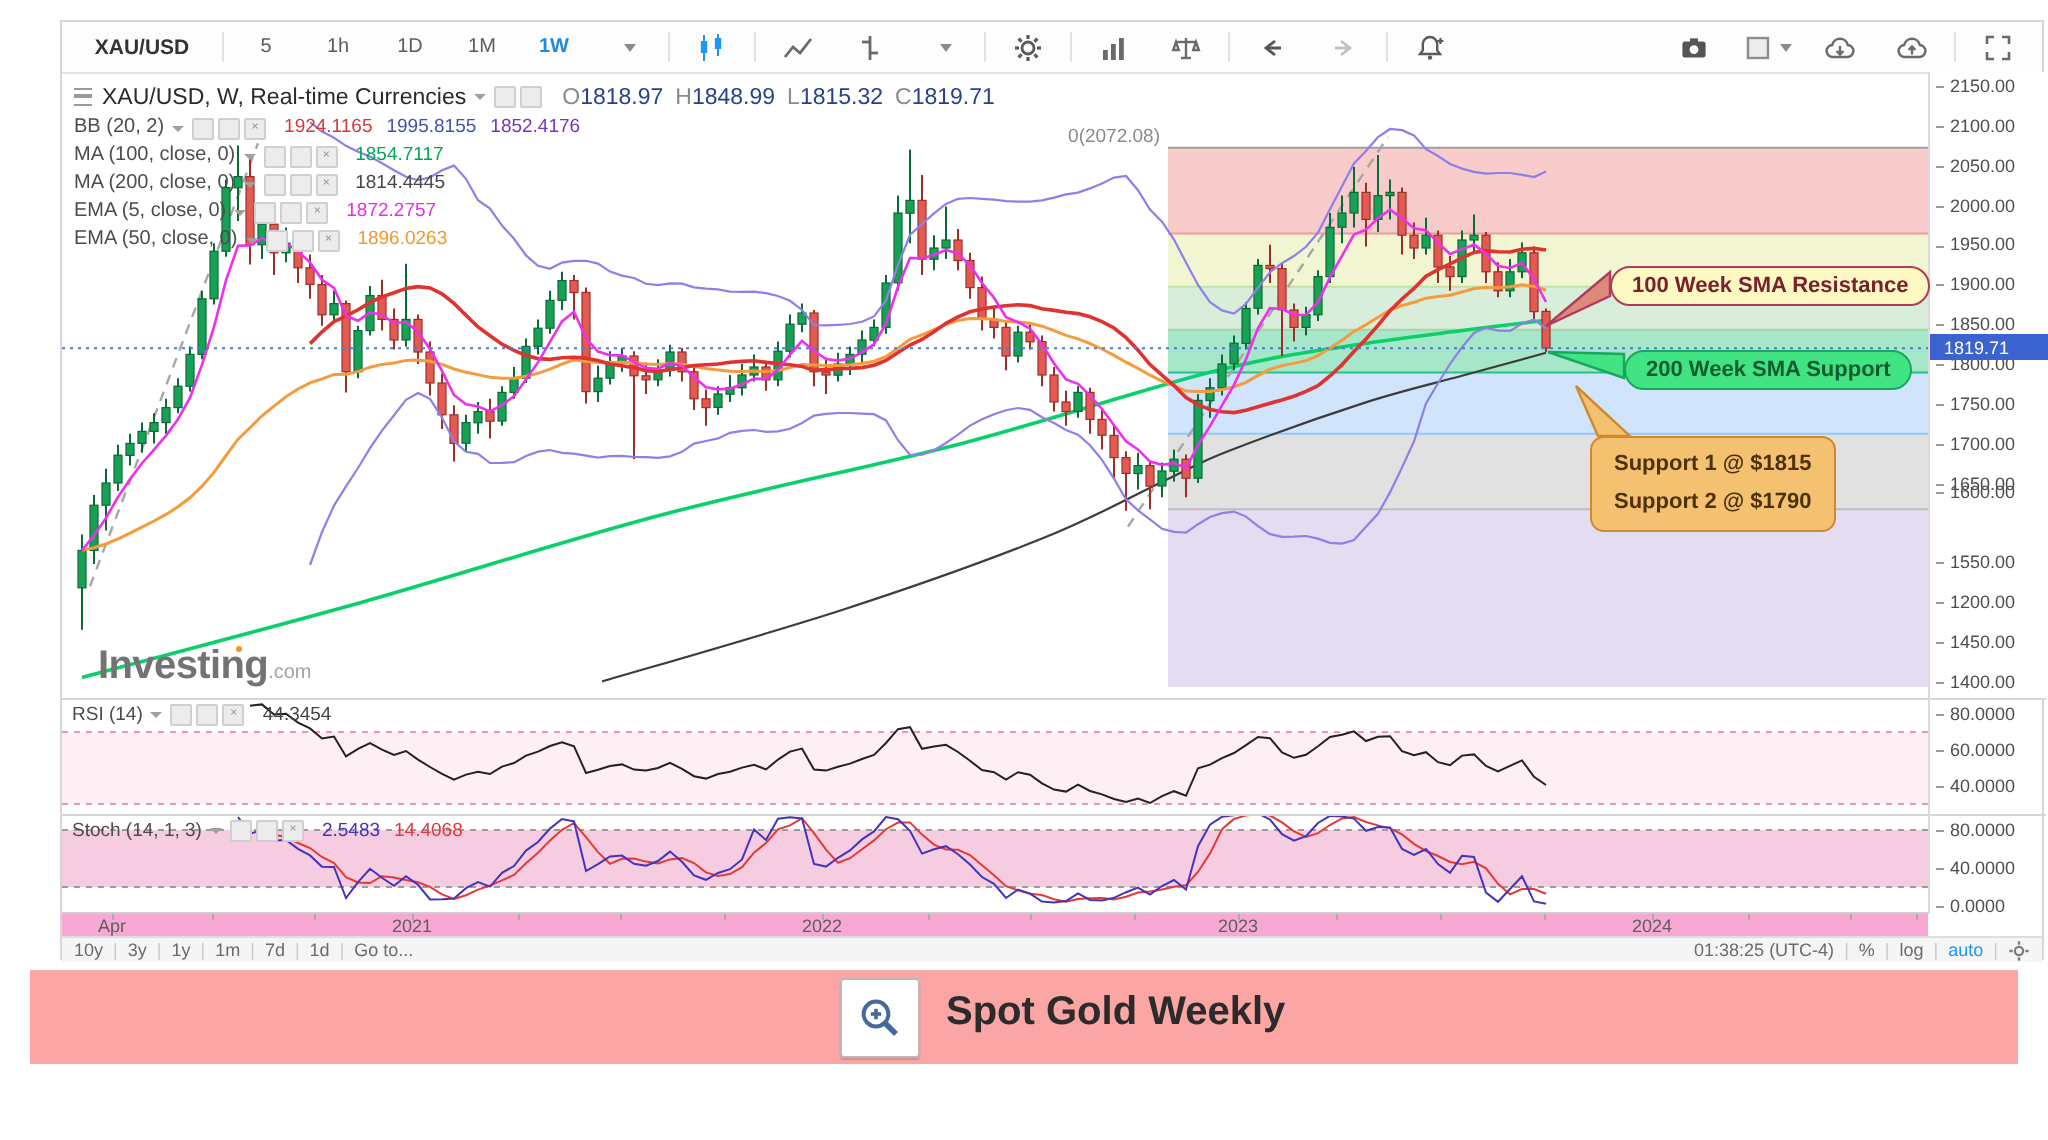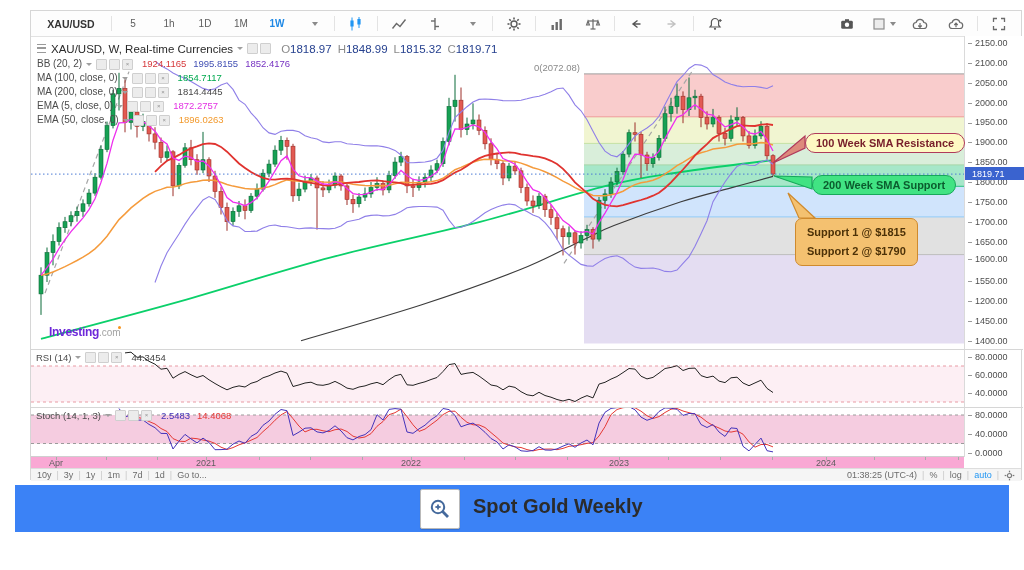--- a/index.html
+++ b/index.html
@@ -51,25 +51,25 @@
   .bitem{cursor:pointer;}
   #bbar-right{margin-left:auto;display:flex;align-items:center;}
   .auto-on{color:#2196f3;}
   
   .bub{position:absolute;z-index:25;font-weight:bold;white-space:nowrap;}
   #bub-res{left:774px;top:122px;background:#fef9c3;border:1.5px solid #b03a5b;color:#79202c;border-radius:10px;padding:3px 10px;font-size:11px;}
   #bub-sup{left:781px;top:164px;background:#41e383;border:1.5px solid #17a85a;color:#0b5c2e;border-radius:10px;padding:3px 10px;font-size:11px;}
   #bub-lvl{left:764px;top:207px;background:#f4c170;border:1.5px solid #cf8a2d;color:#4d3208;border-radius:7px;padding:4px 11px;font-size:11px;line-height:19px;}
   
   #wm{position:absolute;left:18px;top:311px;z-index:15;}
-  #wm .w1{font-size:12px;font-weight:bold;color:#6d28d9;letter-spacing:-0.3px;position:relative;}
+  #wm .w1{font-size:20px;font-weight:bold;color:#737373;letter-spacing:-0.3px;position:relative;}
   #wm .w1 i{position:absolute;left:69px;top:1px;width:3px;height:3px;border-radius:50%;background:#f7941d;}
   #wm .w2{font-size:10px;color:#a3a3a3;}
   
-  #caption{position:absolute;left:15px;top:485px;width:994px;height:47px;background:#3b82f6;}
+  #caption{position:absolute;left:15px;top:485px;width:994px;height:47px;background:#fca5a5;}
   #cap-icon{position:absolute;left:405px;top:4px;width:38px;height:38px;background:#fff;border:1px solid #b9b9b9;border-radius:2px;box-shadow:0 1px 1px rgba(0,0,0,0.15);display:flex;align-items:center;justify-content:center;cursor:pointer;}
   #cap-title{position:absolute;left:458px;top:10px;font-size:20px;font-weight:bold;color:#2b2b2b;}
   svg{display:block;}
 </style>
 </head>
 <body>
 
 <div id="page">
   <div id="widget">
 
@@ -564,21 +564,21 @@
         <div class="ptick" style="top: 21.85px;">2100.00</div>
         <div class="ptick" style="top: 41.7px;">2050.00</div>
         <div class="ptick" style="top: 61.55px;">2000.00</div>
         <div class="ptick" style="top: 81.4px;">1950.00</div>
         <div class="ptick" style="top: 101.25px;">1900.00</div>
         <div class="ptick" style="top: 121.1px;">1850.00</div>
         <div class="ptick" style="top: 140.95px;">1800.00</div>
         <div class="ptick" style="top: 160.8px;">1750.00</div>
         <div class="ptick" style="top: 180.65px;">1700.00</div>
         <div class="ptick" style="top: 200.5px;">1650.00</div>
-        <div class="ptick" style="top: 218px;">1600.00</div>
+        <div class="ptick" style="top: 205px;">1600.00</div>
         <div class="ptick" style="top: 240.2px;">1550.00</div>
         <div class="ptick" style="top: 260.05px;">1200.00</div>
         <div class="ptick" style="top: 279.9px;">1450.00</div>
         <div class="ptick" style="top: 299.75px;">1400.00</div>
         <div id="last-badge" style="top: 131.125px;">1819.71</div>
       </div>
     <div id="rsi-panel">
       <svg id="rsi-svg" width="933" height="57" viewBox="0 0 933 57">
           <rect x="0" y="16.0" width="933" height="36.0" fill="rgba(233,30,99,0.07)"></rect>
           <line x1="0" y1="16.0" x2="933" y2="16.0" stroke="#e89ba4" stroke-width="1" stroke-dasharray="3,3"></line>

